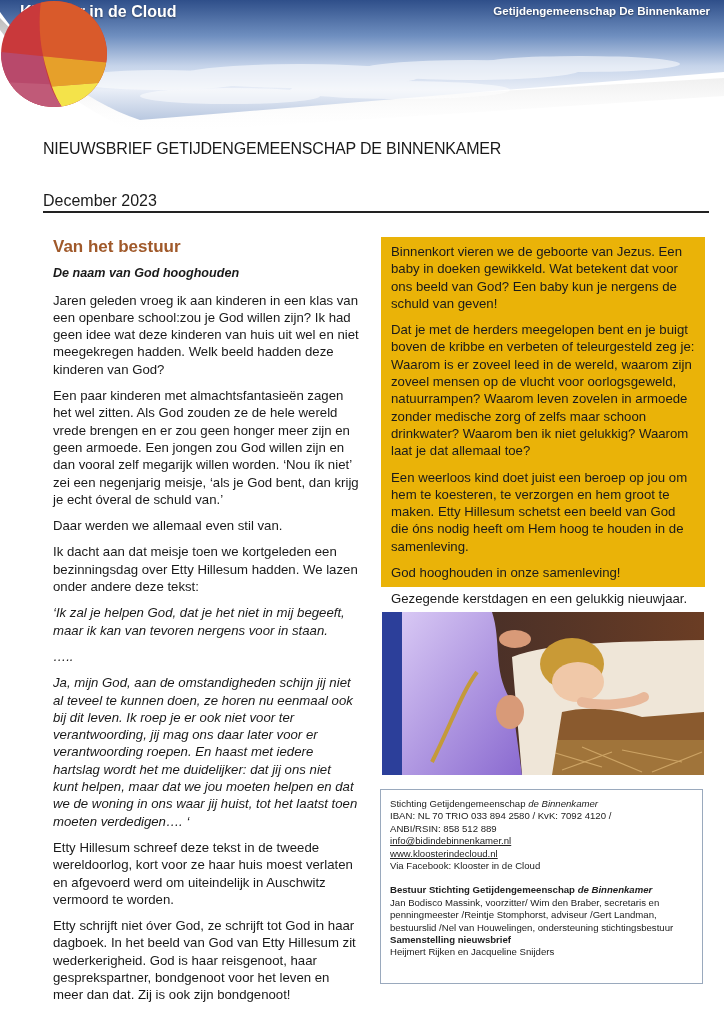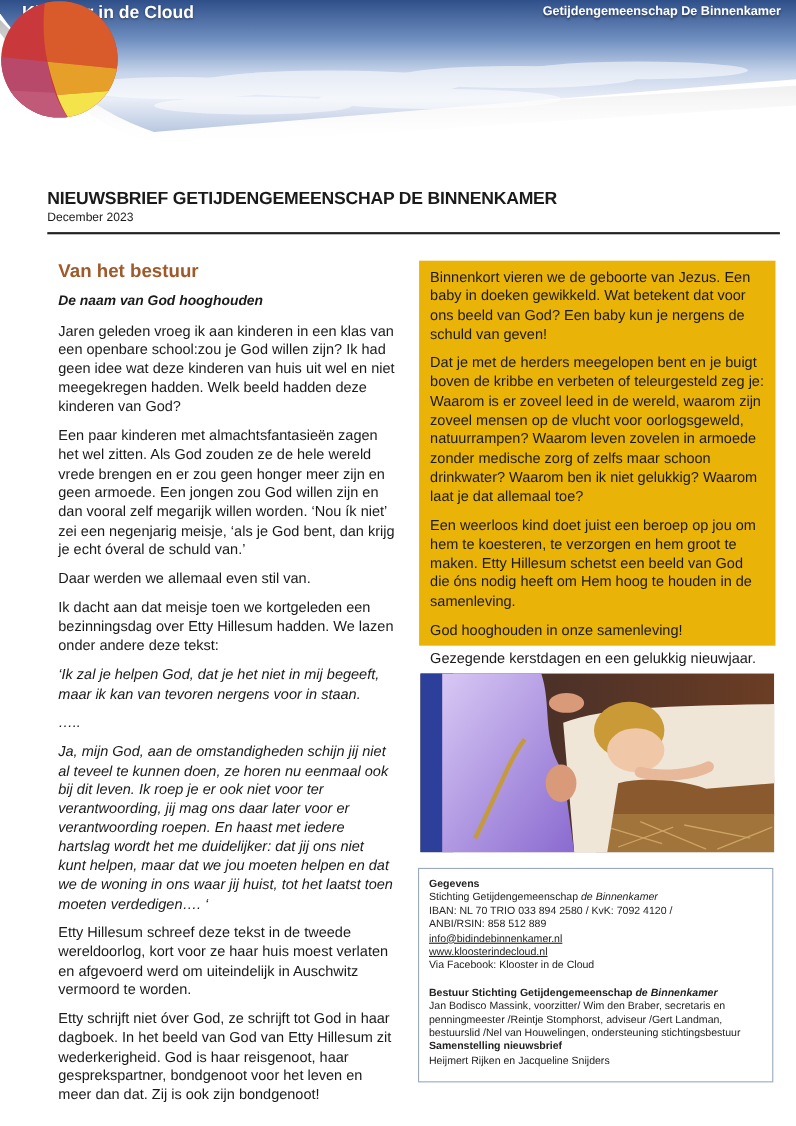--- a/index.html
+++ b/index.html
@@ -5,22 +5,22 @@
   html, body { margin: 0; padding: 0; background: #ffffff; }
   body { width: 724px; height: 1024px; position: relative; overflow: hidden; font-family: "Liberation Sans", sans-serif; color: #1a1a1a; }
 
   
   .banner { position: absolute; left: 0; top: 0; width: 724px; height: 140px; overflow: hidden; }
   .banner svg { position: absolute; left: 0; top: 0; }
   .brand { position: absolute; left: 20px; top: 3px; color: #ffffff; font-weight: bold; font-size: 16px; text-shadow: 0 1px 2px rgba(0,0,0,0.45); }
   .org { position: absolute; right: 14px; top: 5px; color: #ffffff; font-weight: bold; font-size: 11.5px; text-shadow: 0 1px 2px rgba(0,0,0,0.45); }
   .logo { position: absolute; left: 594px; top: 34px; width: 108px; height: 108px; }
 
-  .title { position: absolute; left: 43px; top: 172px; font-size: 16px; font-weight: bold; letter-spacing: -0.2px; }
-  .date { position: absolute; left: 43px; top: 192px; font-size: 11px; }
+  .title { position: absolute; left: 43px; top: 140px; font-size: 16px; font-weight: normal; letter-spacing: -0.2px; }
+  .date { position: absolute; left: 43px; top: 192px; font-size: 16px; }
   .rule { position: absolute; left: 43px; top: 211px; width: 666px; height: 2px; background: #222; }
 
   
   .col-left { position: absolute; left: 53px; top: 238px; width: 318px; font-size: 13.2px; line-height: 17.3px; }
   .section-heading { color: #a0592a; font-size: 17px; font-weight: bold; margin: 0 0 10px 0; }
   .subheading { font-weight: bold; font-style: italic; margin: 0 0 9px 0; font-size: 12.6px; }
   .col-left p { margin: 0 12px 9px 0; }
   .col-left p.quote { font-style: italic; }
 
   .col-right { position: absolute; left: 381px; top: 237px; width: 324px; }
@@ -146,21 +146,20 @@
     <rect x="0" y="0" width="30" height="163" fill="#2c3f9a"></rect>
     <path d="M20,0 L110,0 C120,30 110,60 130,90 L140,163 L20,163 Z" fill="url(#robe)"></path>
     <path d="M50,150 C70,110 80,80 95,60" stroke="#c49a3a" stroke-width="4" fill="none"></path>
 
     <ellipse cx="133" cy="27" rx="16" ry="9" fill="#d89a78"></ellipse>
     <ellipse cx="128" cy="100" rx="14" ry="17" fill="#d89a78"></ellipse>
   </svg>
 </div>
 
 <div class="info-box">
-  <div class="b">Gegevens</div>
   <div><span>Stichting Getijdengemeenschap </span><i>de Binnenkamer</i></div>
   <div>IBAN: NL 70 TRIO 033 894 2580 / KvK: 7092 4120 /</div>
   <div>ANBI/RSIN: 858 512 889</div>
   <div><span class="link">info@bidindebinnenkamer.nl</span></div>
   <div><span class="link">www.kloosterindecloud.nl</span></div>
   <div>Via Facebook: Klooster in de Cloud</div>
   <div class="gap"></div>
   <div class="b"><span>Bestuur Stichting Getijdengemeenschap </span><i>de Binnenkamer</i></div>
   <div>Jan Bodisco Massink, voorzitter/ Wim den Braber, secretaris en penningmeester /Reintje Stomphorst, adviseur /Gert Landman, bestuurslid /Nel van Houwelingen, ondersteuning stichtingsbestuur</div>
   <div class="b">Samenstelling nieuwsbrief</div>

